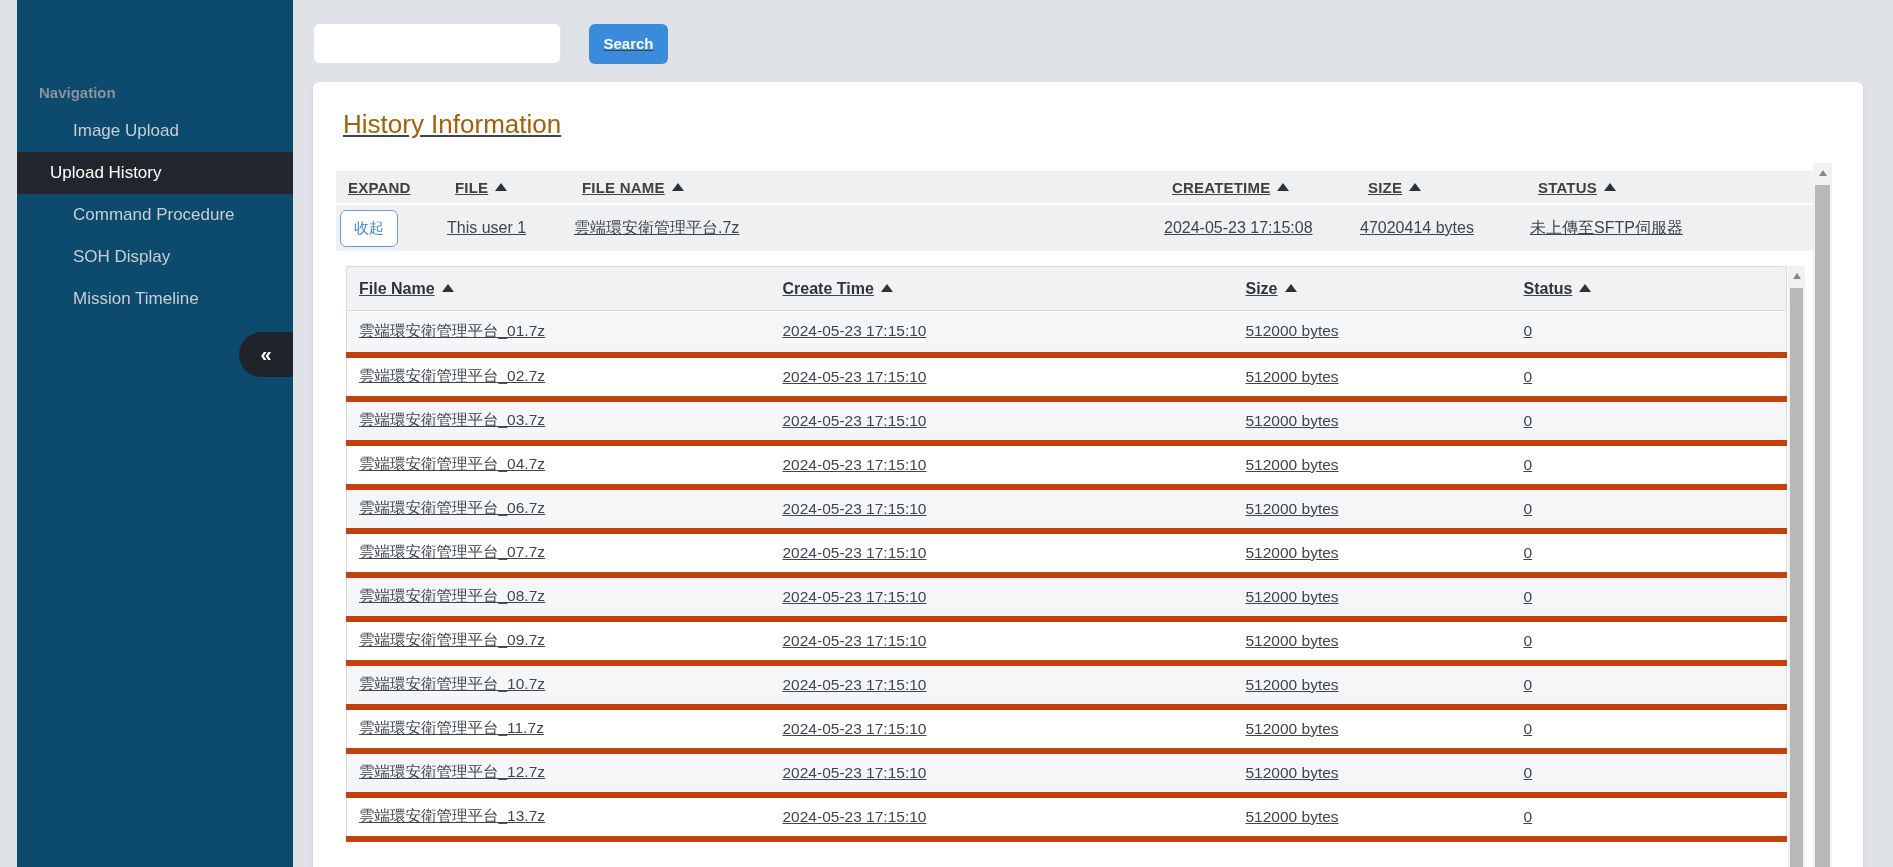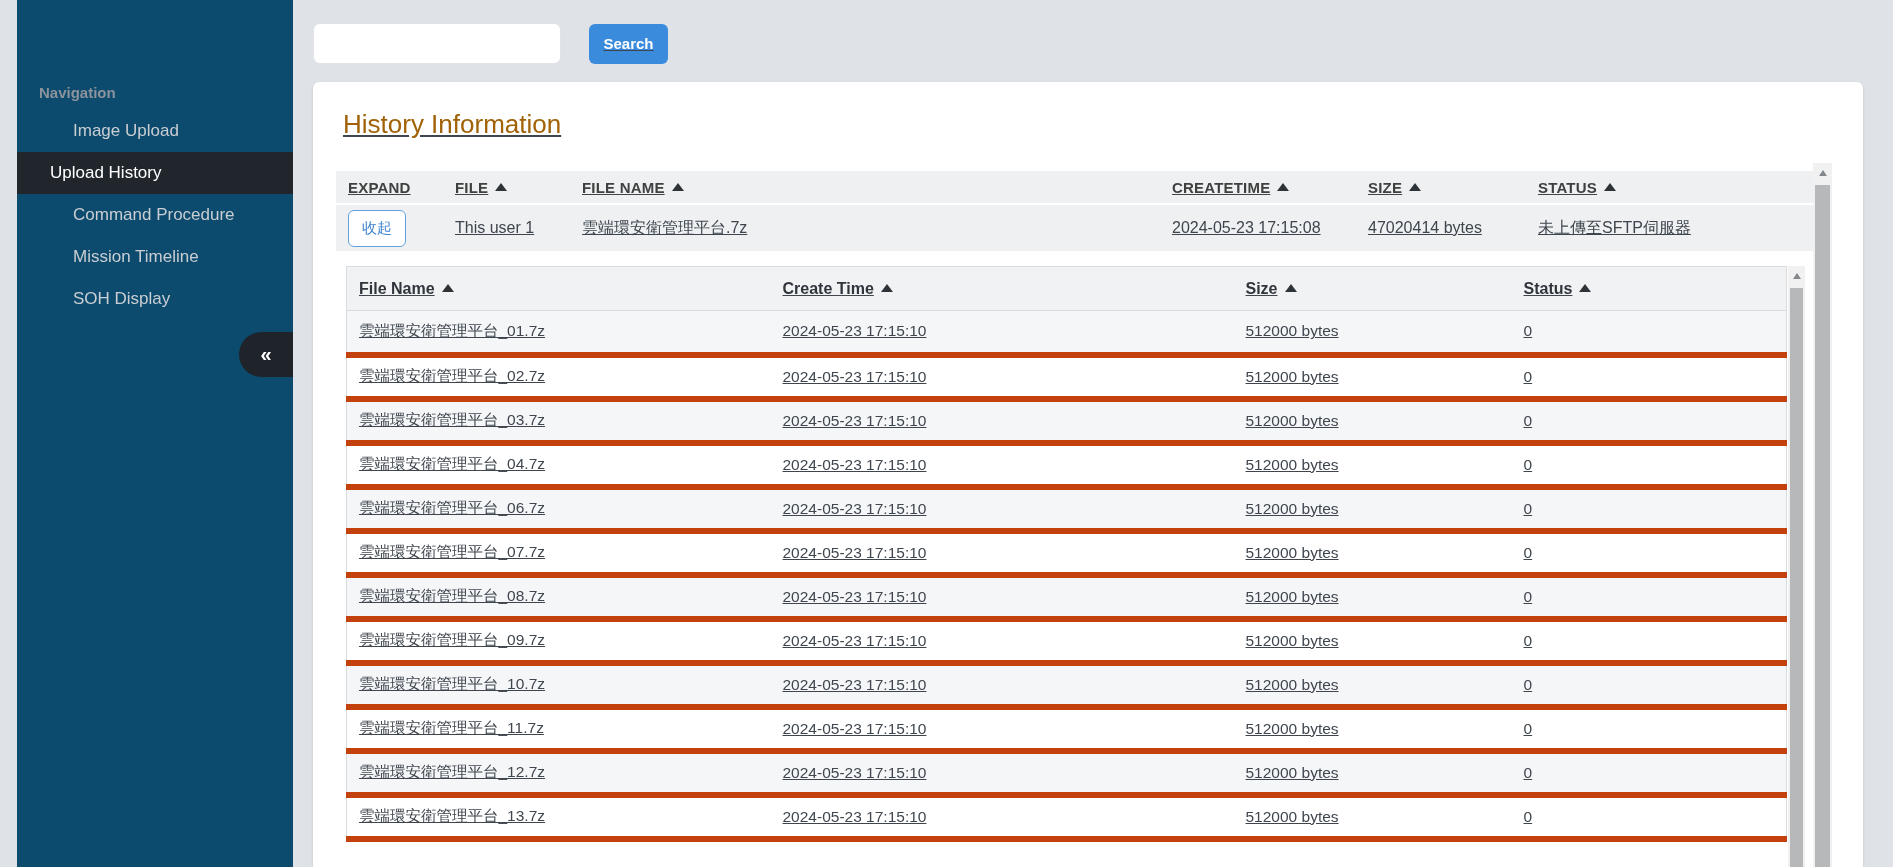--- a/index.html
+++ b/index.html
@@ -63,21 +63,21 @@
   table { border-collapse: collapse; table-layout: fixed; }
   .outer-table { width: 1477px; margin-top: 31px; }
   .outer-table th {
     background: #eef0f2; height: 33px; text-align: left;
     font-size: 15px; font-weight: 700; color: #404040;
     padding: 0 0 0 12px; border-bottom: 2px solid #ffffff;
     letter-spacing: 0.2px; white-space: nowrap;
   }
   .outer-table td {
     background: #eef0f2; height: 47px;
-    font-size: 16px; color: #3e454d; padding-left: 12px; white-space: nowrap;
+    font-size: 16px; color: #3e454d; padding-left: 4px; white-space: nowrap;
   }
   .collapse-row-btn {
     background: #ffffff; border: 1px solid #62a1dc; color: #3e84cf;
     border-radius: 6px; padding: 8px 13px; font-size: 15px; cursor: pointer;
     font-family: "Liberation Sans", "DejaVu Sans", sans-serif;
   }
   .caret-up {
     display: inline-block; width: 0; height: 0;
     border-left: 6px solid transparent; border-right: 6px solid transparent;
     border-bottom: 8px solid #2e3338;
@@ -121,22 +121,22 @@
 </style>
 </head>
 <body>
 
 <div class="sidebar">
   <div class="nav-section-label">Navigation</div>
   <div>
       <div class="nav-item">Image Upload</div>
       <div class="nav-item active">Upload History</div>
       <div class="nav-item">Command Procedure</div>
+      <div class="nav-item">SOH Display</div>
       <div class="nav-item">Mission Timeline</div>
-      <div class="nav-item">SOH Display</div>
     </div>
   <div class="collapse-btn">
     <span>«</span>
   </div>
 </div>
 
 <div class="main">
 
   <div class="search-row">
     <input class="search-input" type="text" value="" style="">

